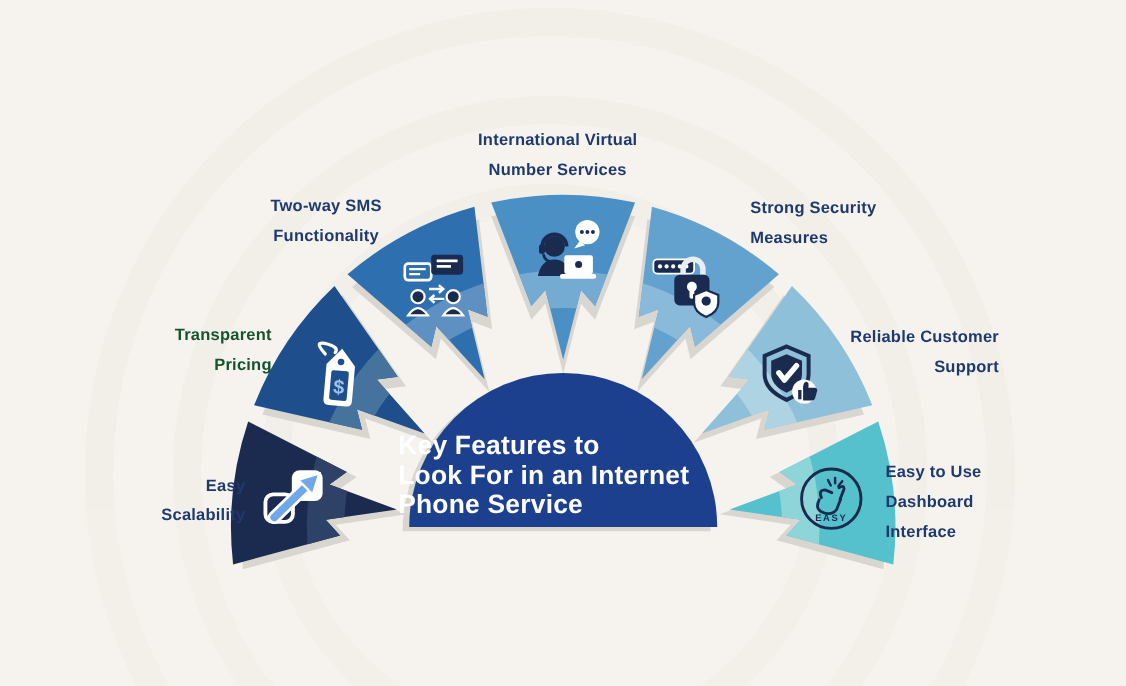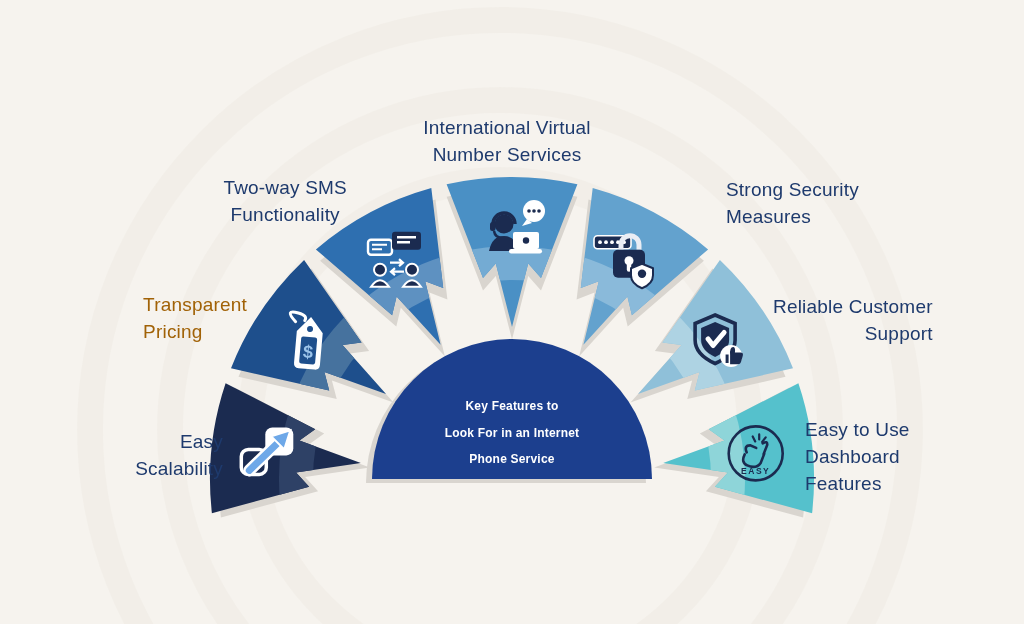--- a/index.html
+++ b/index.html
@@ -5,27 +5,27 @@
   html,body{margin:0;padding:0;}
   .stage{
     position:relative;width:1024px;height:624px;overflow:hidden;
     font-family:"Liberation Sans",sans-serif;
     background:#f6f3ee;
   }
   .bg-svg,.fan-svg{position:absolute;left:0;top:0;}
   .logo{position:absolute;left:62px;top:34px;}
   .wedge-label{
     position:absolute;white-space:pre-line;
-    font-size:19px;line-height:27px;font-weight:400;color:#1e3a6d;
+    font-size:15px;line-height:27px;font-weight:700;color:#1e3a6d;
     letter-spacing:.2px;
   }
   .dome-title{
     position:absolute;left:362px;top:393px;width:300px;
-    text-align:center;white-space:pre-line;
-    font-size:12px;line-height:26.5px;font-weight:700;color:#ffffff;
+    text-align:left;white-space:pre-line;
+    font-size:24px;line-height:26.5px;font-weight:700;color:#ffffff;
     letter-spacing:.2px;
   }
 </style>
 </head>
 <body>
 
 <div class="stage" style="background: rgb(246, 243, 238);">
 
   <svg class="bg-svg" width="1024" height="624">
     <g id="swirls" fill="none" opacity="0.5">
@@ -172,28 +172,28 @@
     </svg>
 
 
   <div class="dome-title" style="color: rgb(255, 255, 255);">Key Features to
 Look For in an Internet
 Phone Service</div>
 
   <div id="labels">
       <div class="wedge-label" style="top: 428px; right: 801px; text-align: right; color: rgb(30, 58, 109);">Easy
 Scalability</div>
-      <div class="wedge-label" style="top: 291px; right: 777px; color: #a16207;">Transparent
+      <div class="wedge-label" style="top: 291px; right: 777px; text-align: right; color: #14532d;">Transparent
 Pricing</div>
       <div class="wedge-label" style="top: 174px; right: 677px; text-align: center; color: rgb(30, 58, 109);">Two-way SMS
 Functionality</div>
       <div class="wedge-label" style="top: 114px; left: 347px; width: 320px; text-align: center; color: rgb(30, 58, 109);">International Virtual
 Number Services</div>
-      <div class="wedge-label" style="top: 176px; left: 682px; text-align: left; color: rgb(30, 58, 109); margin-left: 44px;">Strong Security
+      <div class="wedge-label" style="top: 176px; left: 682px; text-align: left; color: rgb(30, 58, 109);">Strong Security
 Measures</div>
       <div class="wedge-label" style="top: 293px; left: 773px; text-align: right; color: rgb(30, 58, 109);">Reliable Customer
 Support</div>
       <div class="wedge-label" style="top: 416px; left: 805px; text-align: left; color: rgb(30, 58, 109);">Easy to Use
 Dashboard
-Features</div>
+Interface</div>
     </div>
 
 </div>
 
 </body></html>

